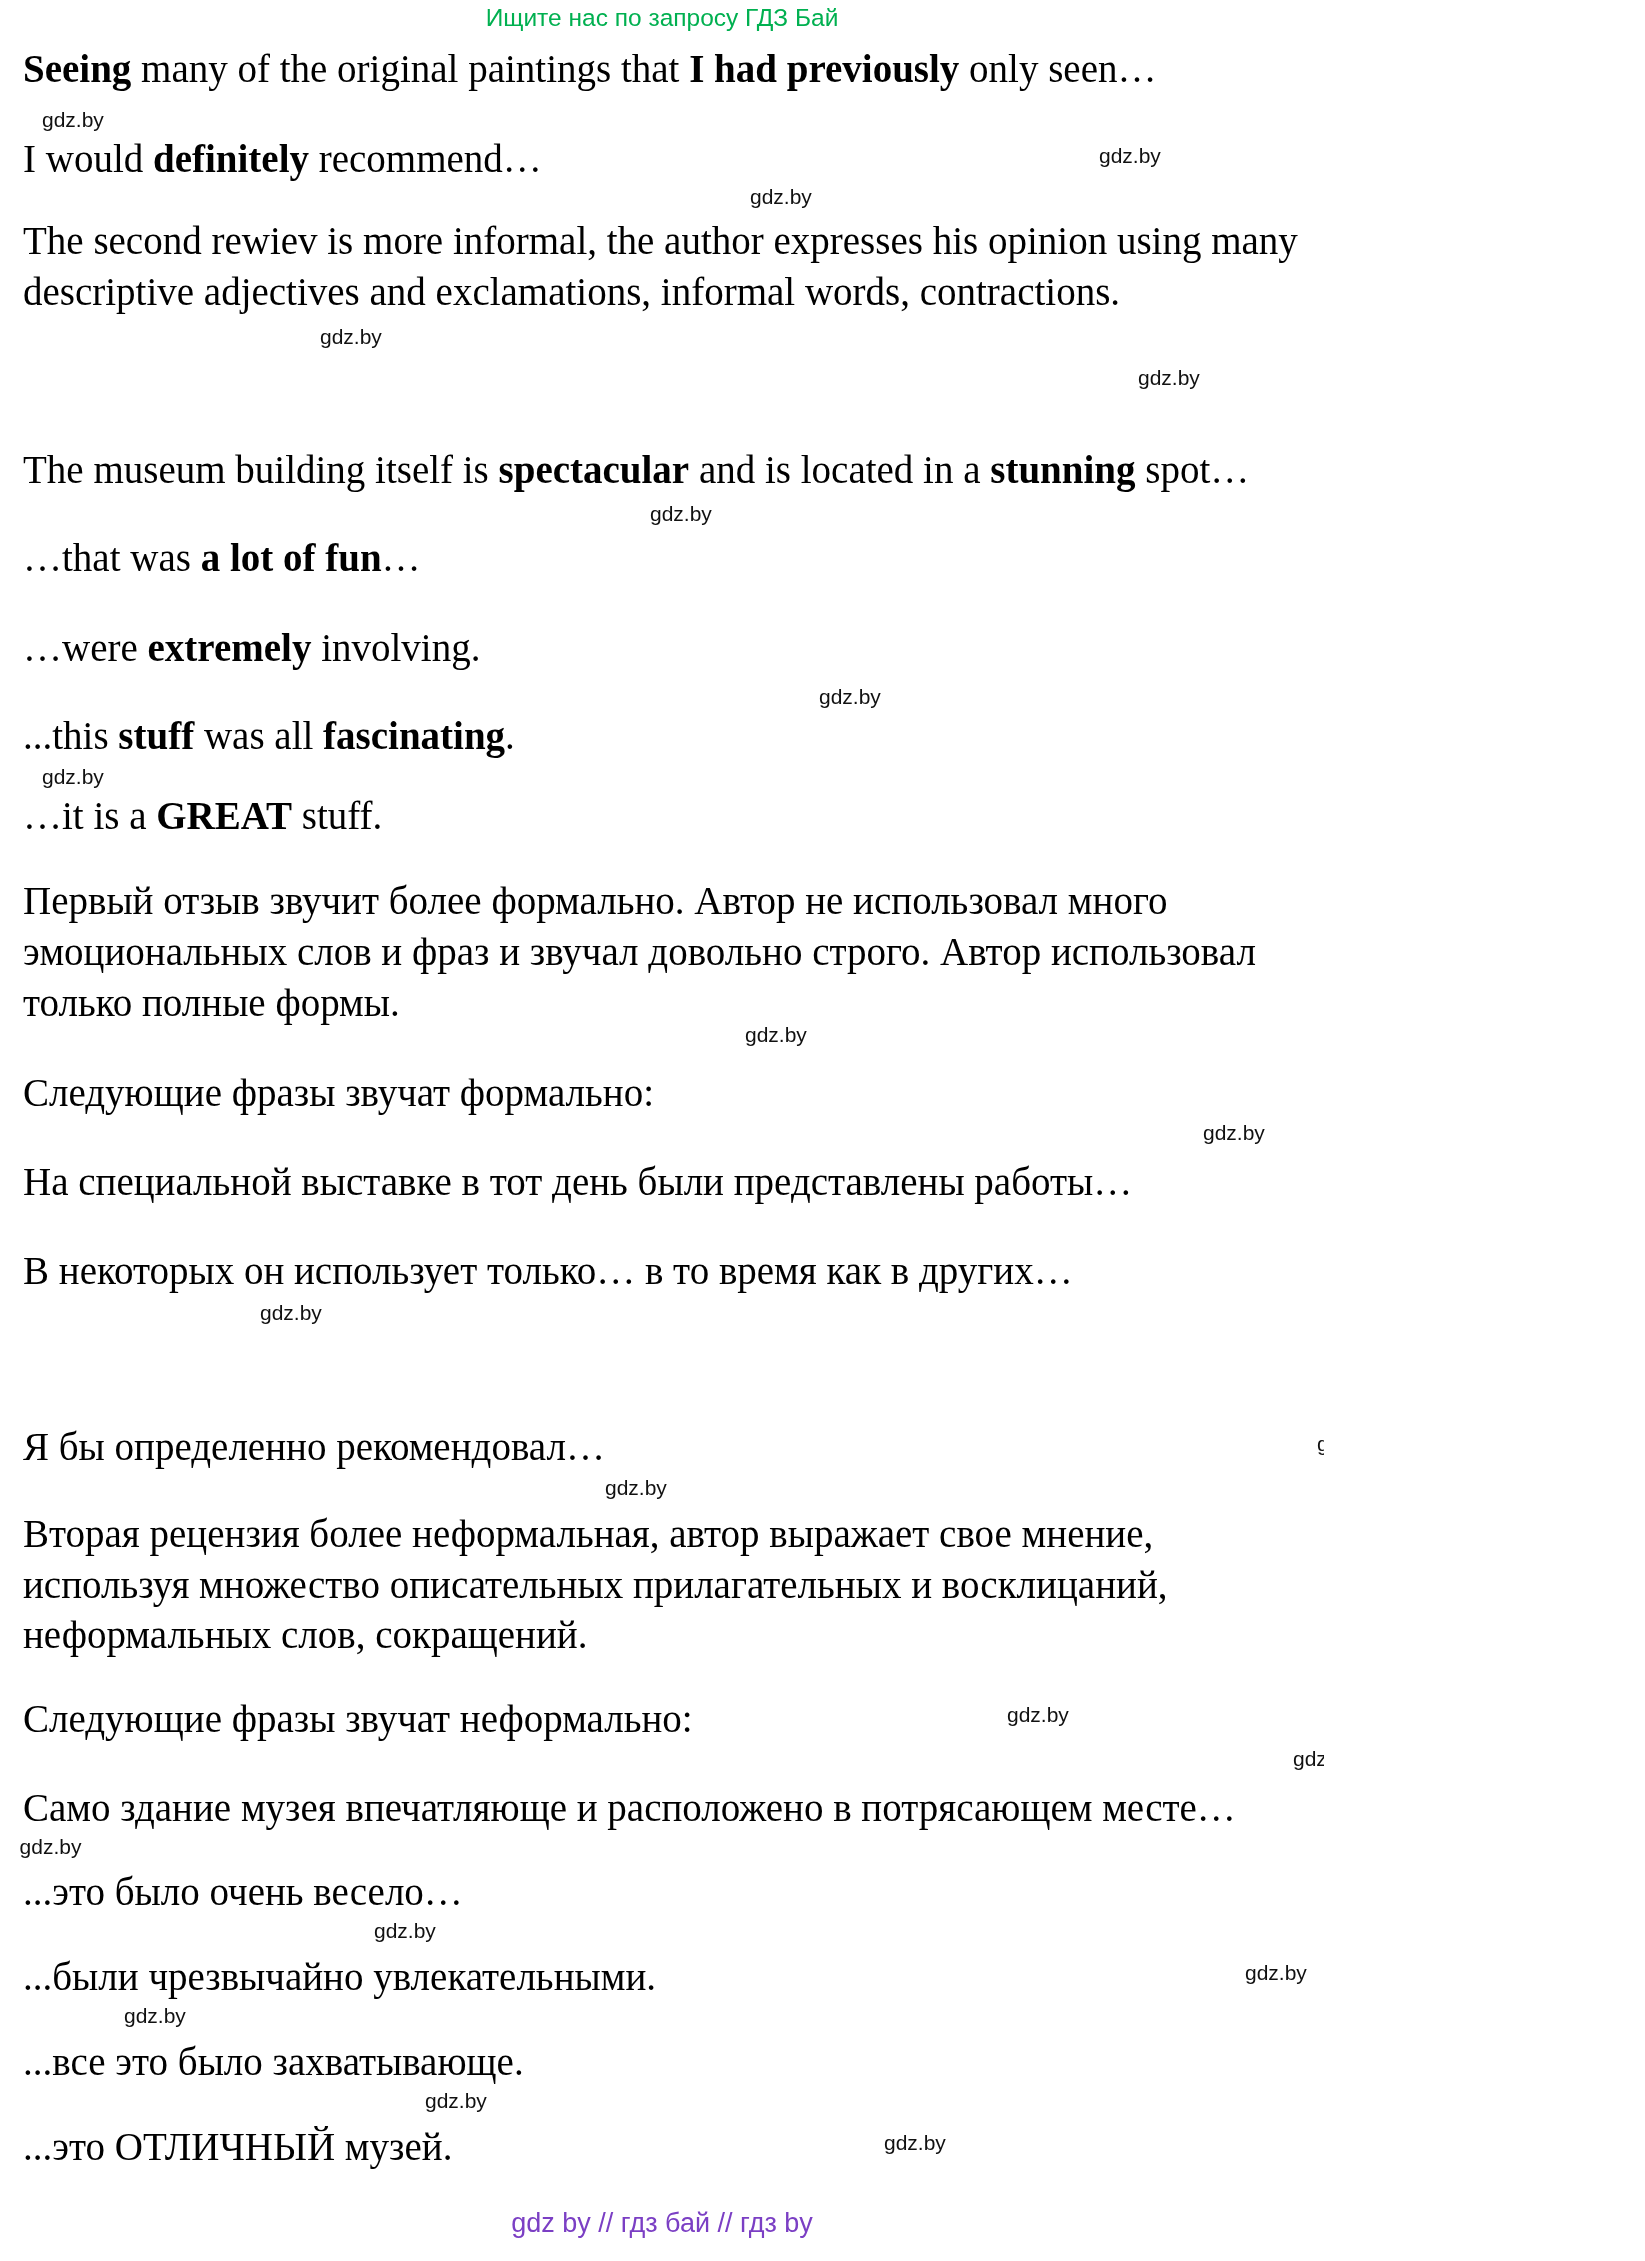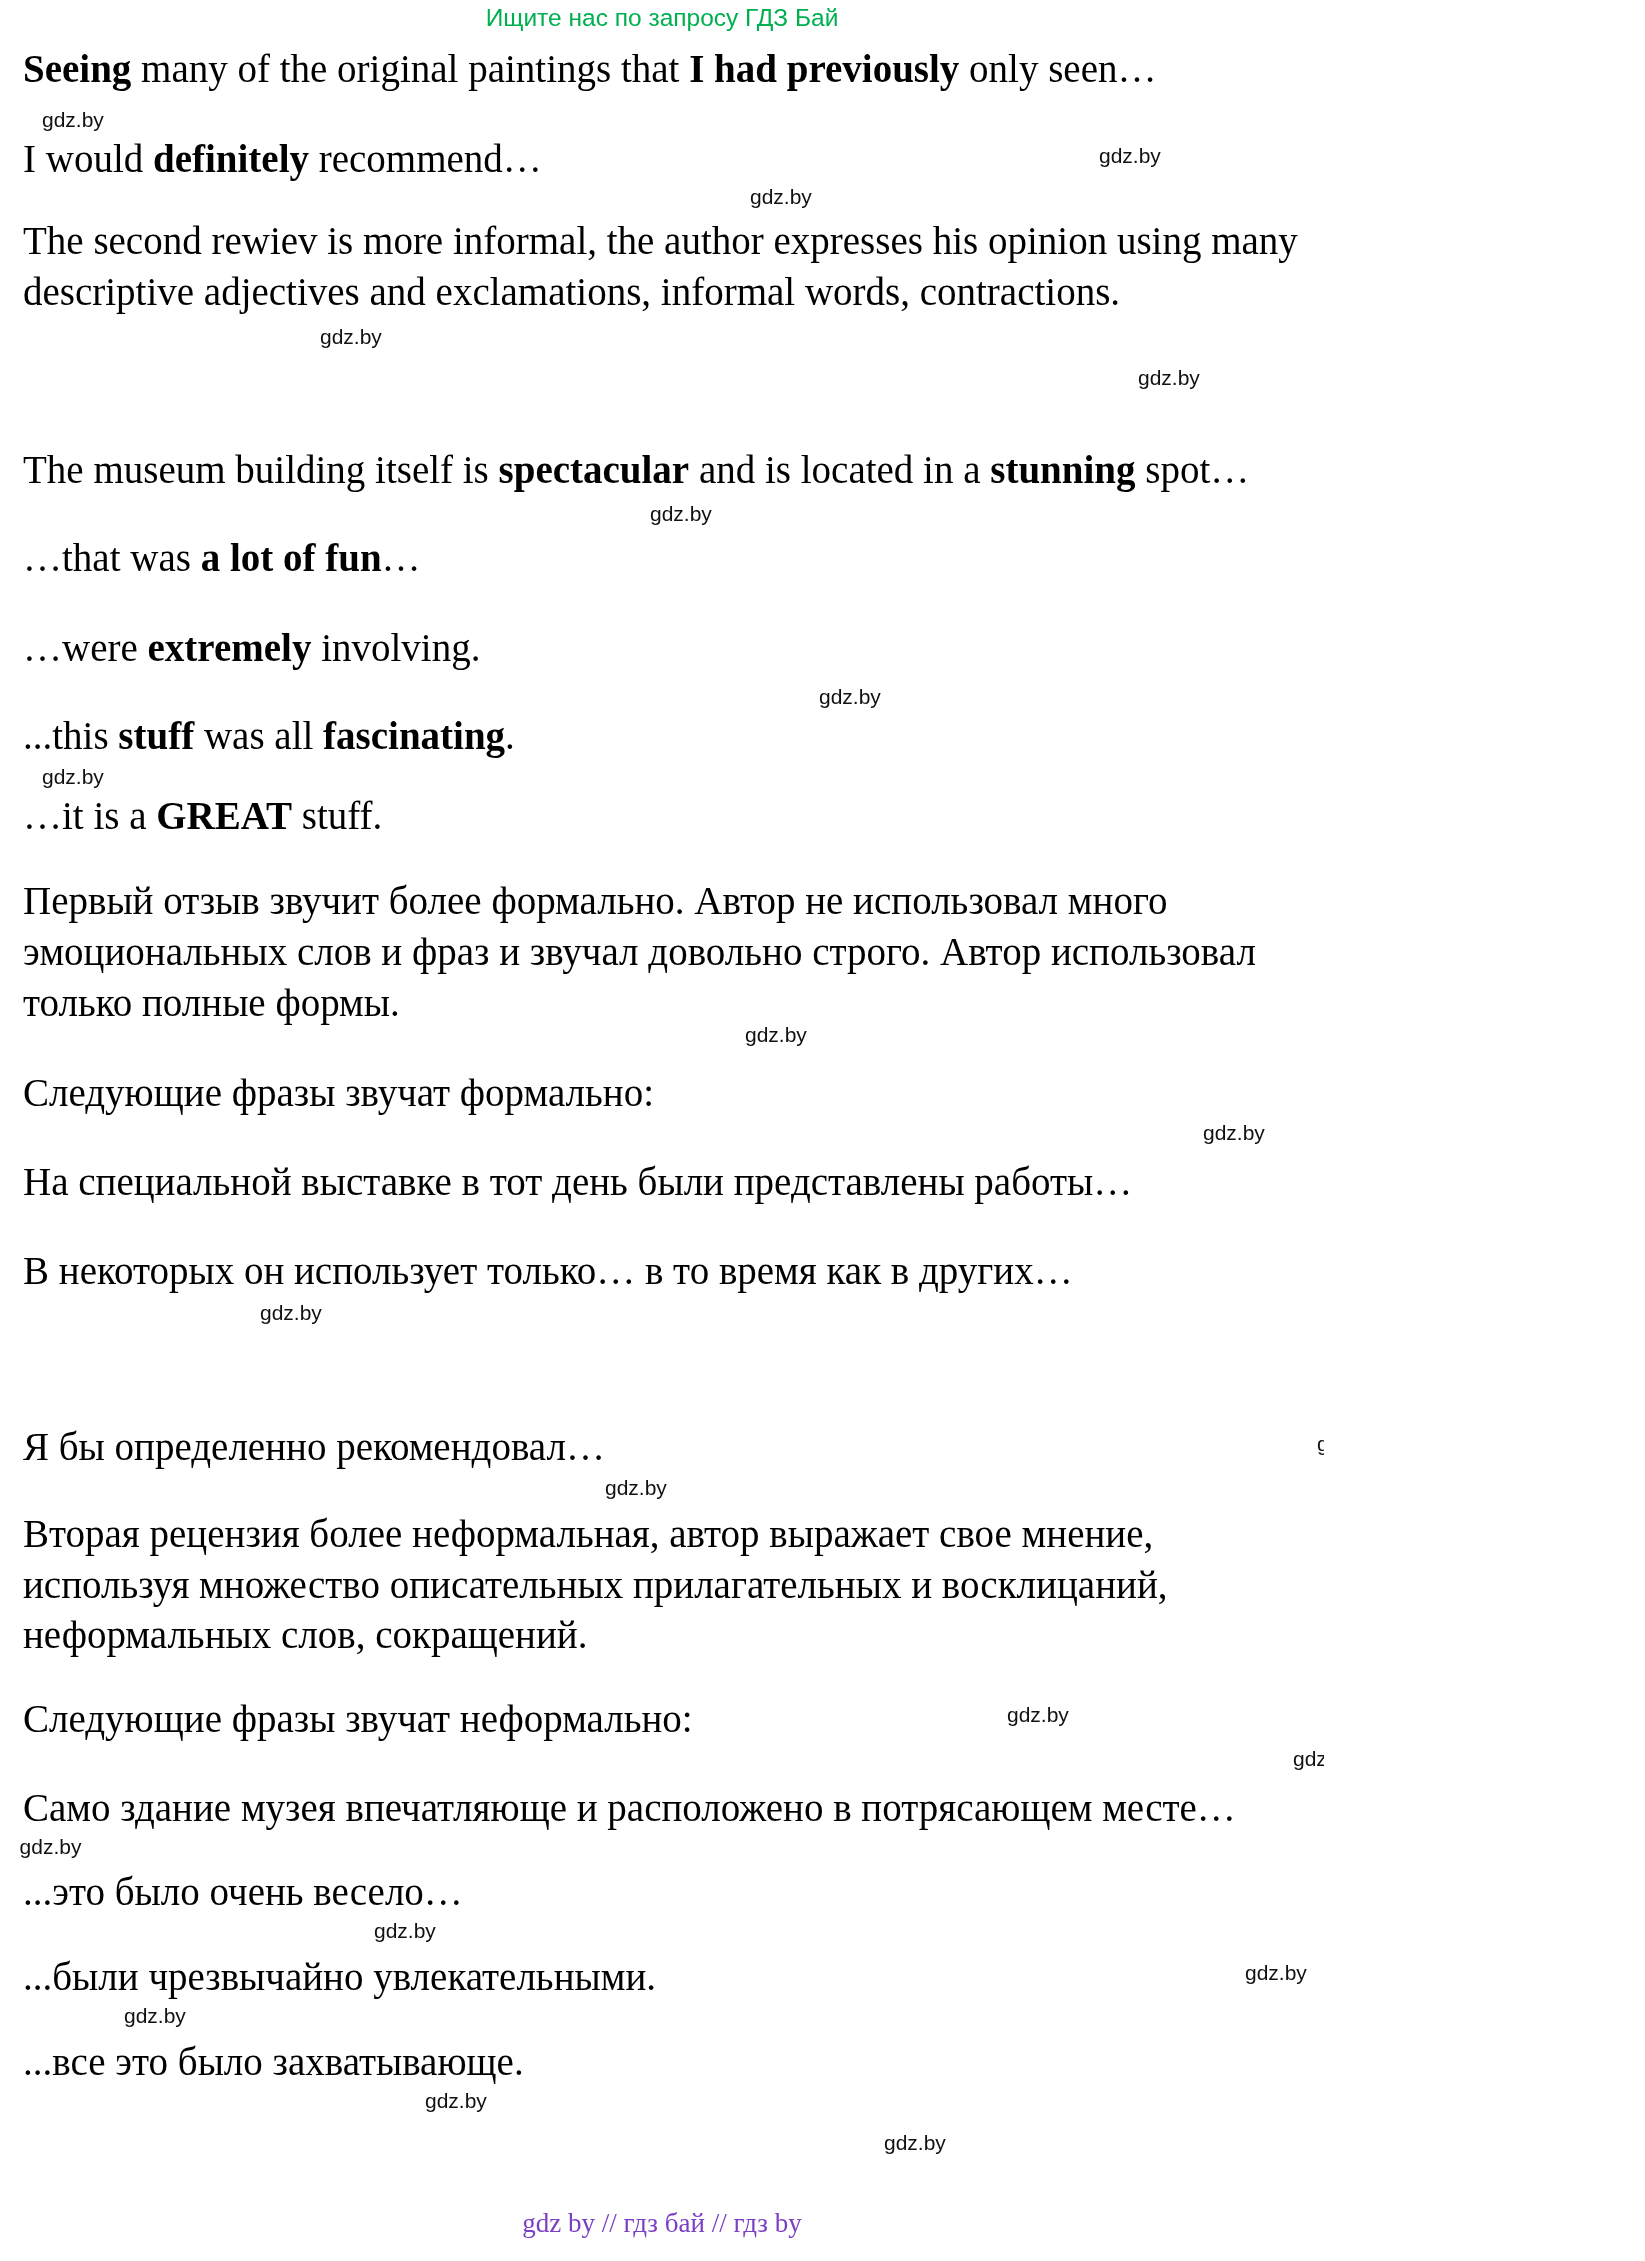--- a/index.html
+++ b/index.html
@@ -32,21 +32,21 @@
     position:absolute;
     font-family:"Liberation Sans", sans-serif;
     font-size:21px;
     line-height:1.1;
     color:#111111;
   }
   .footer{
     position:absolute;
     top:2208px;left:0;width:100%;
     text-align:center;
-    font-family:Liberation Serif, serif;
+    font-family:Liberation Sans, sans-serif;
     font-size:27px;
     color:#7b3fc4;
   }
 </style>
 </head>
 <body>
 
 <div class="page">
 
   <div class="promo">Ищите нас по запросу ГДЗ Бай</div>
@@ -68,20 +68,21 @@
   <div class="line" style="top:1249px"><span>В некоторых он использует только… в то время как в других…</span></div>
   <div class="line" style="top:1425px"><span>Я бы определенно рекомендовал…</span></div>
   <div class="line" style="top:1512px"><span>Вторая рецензия более неформальная, автор выражает свое мнение,</span></div>
   <div class="line" style="top:1563px"><span>используя множество описательных прилагательных и восклицаний,</span></div>
   <div class="line" style="top:1613px"><span>неформальных слов, сокращений.</span></div>
   <div class="line" style="top:1697px"><span>Следующие фразы звучат неформально:</span></div>
   <div class="line" style="top:1786px"><span>Само здание музея впечатляюще и расположено в потрясающем месте…</span></div>
   <div class="line" style="top:1870px"><span>...это было очень весело…</span></div>
   <div class="line" style="top:1955px"><span>...были чрезвычайно увлекательными.</span></div>
   <div class="line" style="top:2040px"><span>...все это было захватывающе.</span></div>
+  <div class="line" style="top:2125px"><span>...это ОТЛИЧНЫЙ музей.</span></div>
 
   <span class="wm" style="left:1517px;top:54px">gdz.by</span>
   <span class="wm" style="left:1099px;top:144px">gdz.by</span>
   <span class="wm" style="left:1138px;top:366px">gdz.by</span>
   <span class="wm" style="left:1317px;top:1432px">gdz.by</span>
   <span class="wm" style="left:1007px;top:1703px">gdz.by</span>
   <span class="wm" style="left:1245px;top:1961px">gdz.by</span>
   <span class="wm" style="left:884px;top:2131px">gdz.by</span>
 
   <span class="wm" style="left:42px;top:108px">gdz.by</span>

